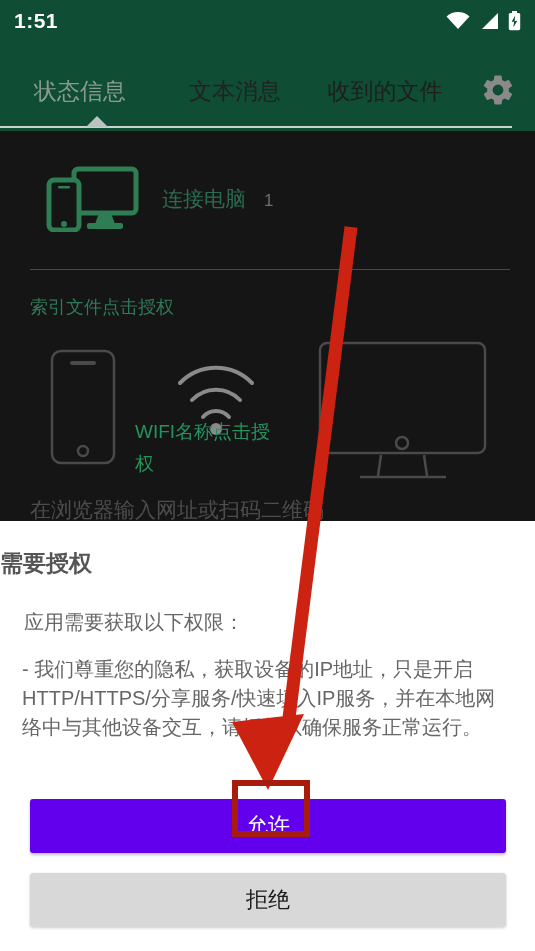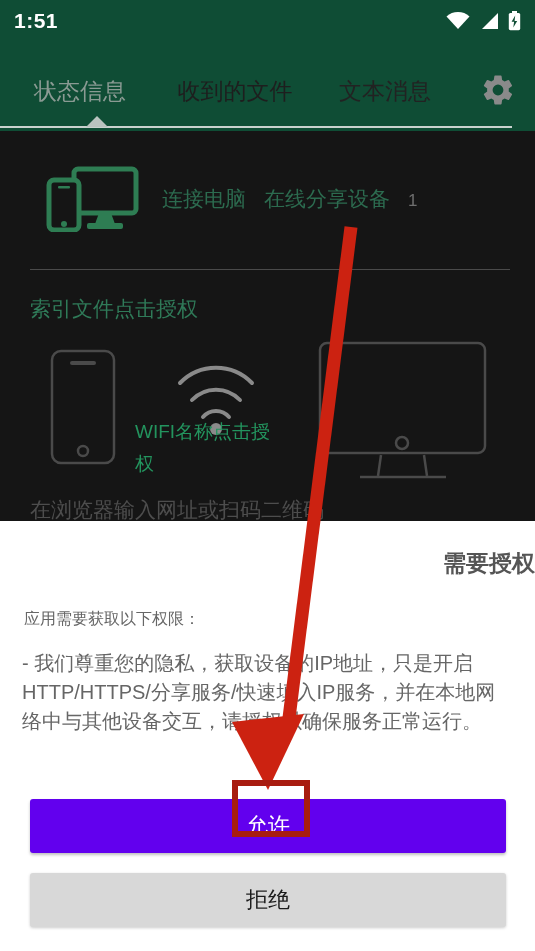--- a/index.html
+++ b/index.html
@@ -95,21 +95,21 @@
     display:flex; align-items:baseline; gap:18px;
   }
   #connect-count { font-size:17px; color:#6e6e6e; }
   #divider {
     position:absolute; left:30px; top:138px;
     width:480px; height:1px;
     background:#4a4a4a;
   }
   #index-label {
     position:absolute; left:30px; top:164px;
-    font-size:21px;
+    font-size:18px;
     color:#2f7a58;
   }
   #illus {
     position:absolute; left:0px; top:200px;
     width:535px; height:160px;
   }
   #wifi-label {
     position:absolute; left:135px; top:285px;
     width:150px;
     font-size:19px; line-height:32px;
@@ -122,28 +122,28 @@
   }
 
   
   #dialog {
     position:absolute; left:0; top:521px;
     width:535px; height:430px;
     background:#ffffff;
   }
   #dlg-title {
     margin-top:27px;
-    text-align:right;
+    text-align:left;
     font-size:23px;
     font-weight:bold;
     color:#555555;
   }
   #dlg-sub {
     margin:30px 0 0 24px;
-    font-size:16px;
+    font-size:20px;
     color:#666666;
   }
   #dlg-body {
     margin:19px 22px 0 22px;
     font-size:20px;
     line-height:29px;
     color:#666666;
   }
   .dlg-btn {
     position:absolute;
@@ -199,22 +199,22 @@
         <rect x="4" y="0" width="5" height="2.4" fill="#ffffff"></rect>
         <rect x="0.8" y="2" width="11.4" height="17.2" rx="1.6" fill="#ffffff"></rect>
         <path d="M7.2 4.4 L3.6 10.8 L6.1 10.8 L5.3 16.6 L9.2 9.9 L6.6 9.9 Z" fill="#0F4D35"></path>
       </svg>
     </span>
   </div>
 
   <div id="appbar">
     <div id="tabstrip">
       <div class="tab t0">状态信息</div>
+      <div class="tab t2">文本消息</div>
       <div class="tab t1">收到的文件</div>
-      <div class="tab t2">文本消息</div>
       <div id="gear-tab">
         <svg width="36" height="36" viewBox="0 0 24 24">
           <path fill="#8a8a8a" d="M19.14 12.94a7.07 7.07 0 0 0 0-1.88l2.03-1.58a.5.5 0 0 0 .12-.64l-1.92-3.32a.5.5 0 0 0-.6-.22l-2.39.96a7.2 7.2 0 0 0-1.63-.94l-.36-2.54a.5.5 0 0 0-.5-.42h-3.84a.5.5 0 0 0-.5.42l-.36 2.54c-.59.24-1.13.56-1.63.94l-2.39-.96a.5.5 0 0 0-.6.22L2.65 8.84a.5.5 0 0 0 .12.64l2.03 1.58a7.07 7.07 0 0 0 0 1.88l-2.03 1.58a.5.5 0 0 0-.12.64l1.92 3.32c.12.21.37.3.6.22l2.39-.96c.5.38 1.04.7 1.63.94l.36 2.54c.04.24.25.42.5.42h3.84c.25 0 .46-.18.5-.42l.36-2.54c.59-.24 1.13-.56 1.63-.94l2.39.96c.23.08.48-.1.6-.22l1.92-3.32a.5.5 0 0 0-.12-.64l-2.03-1.58zM12 15.6A3.6 3.6 0 1 1 12 8.4a3.6 3.6 0 0 1 0 7.2z"></path>
         </svg>
       </div>
     </div>
   </div>
   <div id="tab-underline"></div>
   <div id="tab-indicator"></div>
 
@@ -224,21 +224,20 @@
       <svg id="devices-icon" width="96" height="66" viewBox="0 0 96 66">
         <rect x="30" y="3" width="62" height="44" rx="4" fill="none" stroke="#2e7d53" stroke-width="5"></rect>
         <path d="M55 47 L51 58 L71 58 L67 47 Z" fill="#2e7d53"></path>
         <rect x="43" y="57" width="36" height="6" rx="2" fill="#2e7d53"></rect>
         <rect x="5" y="14" width="30" height="50" rx="5" fill="#151515" stroke="#2e7d53" stroke-width="5"></rect>
         <rect x="14" y="20" width="12" height="2.5" rx="1" fill="#2e7d53"></rect>
         <circle cx="20" cy="58" r="3" fill="#2e7d53"></circle>
       </svg>
       <span id="connect-text">
         <span>连接电脑</span>
-        <span>在线分享设备</span>
         <span id="connect-count">1</span>
       </span>
     </div>
 
     <div id="divider"></div>
 
     <div id="index-label">索引文件点击授权</div>
 
     <svg id="illus" viewBox="0 0 535 160">
 

